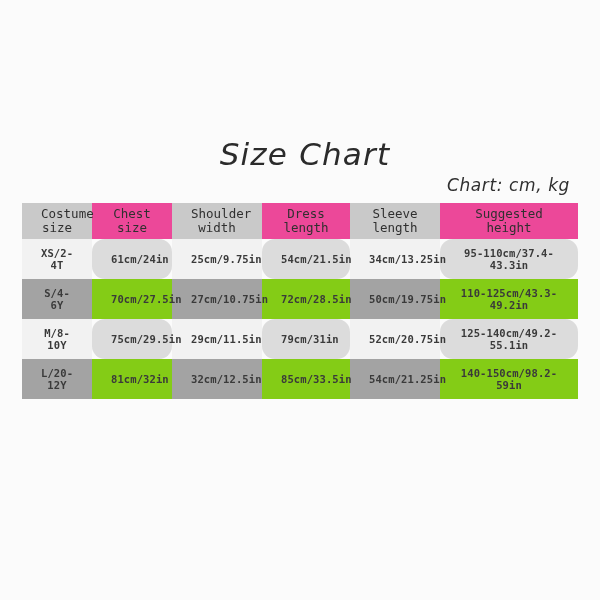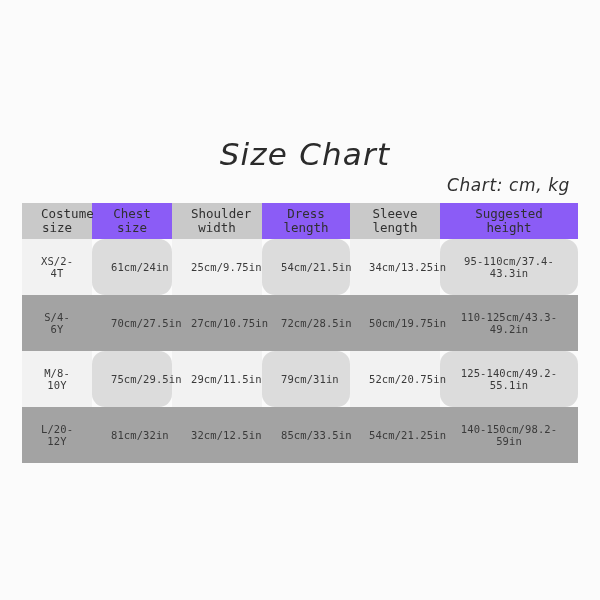--- a/index.html
+++ b/index.html
@@ -78,36 +78,36 @@
     color: #3a3a3a;
   }
   table.size-chart thead th {
     height: 36px;
     font-size: 12.5px;
     font-weight: 400;
     line-height: 1.12;
     color: #303030;
   }
   table.size-chart tbody td {
-    height: 56px;
+    height: 40px;
     font-size: 10.5px;
-    font-weight: 400;
+    font-weight: 700;
     letter-spacing: 0.1px;
     margin-top: 8px;
   }
 
   
   thead th.sh-a { background: #c9c9c9; }
-  thead th.sh-b { background: #8b5cf6; }
+  thead th.sh-b { background: #ec4899; }
   
   tbody tr.row-odd td.sh-a { background: #f2f2f2; }
   tbody tr.row-odd td.sh-b { background: #dcdcdc; border-radius: 13px; }
   
   tbody tr.row-even td.sh-a { background: #a3a3a3; }
-  tbody tr.row-even td.sh-b { background: #a3a3a3; }
+  tbody tr.row-even td.sh-b { background: #84cc16; }
 </style>
 </head>
 <body>
 
 <div id="page">
 
   <div id="title">Size Chart</div>
 
   <div id="unit">Chart: cm, kg</div>
 

